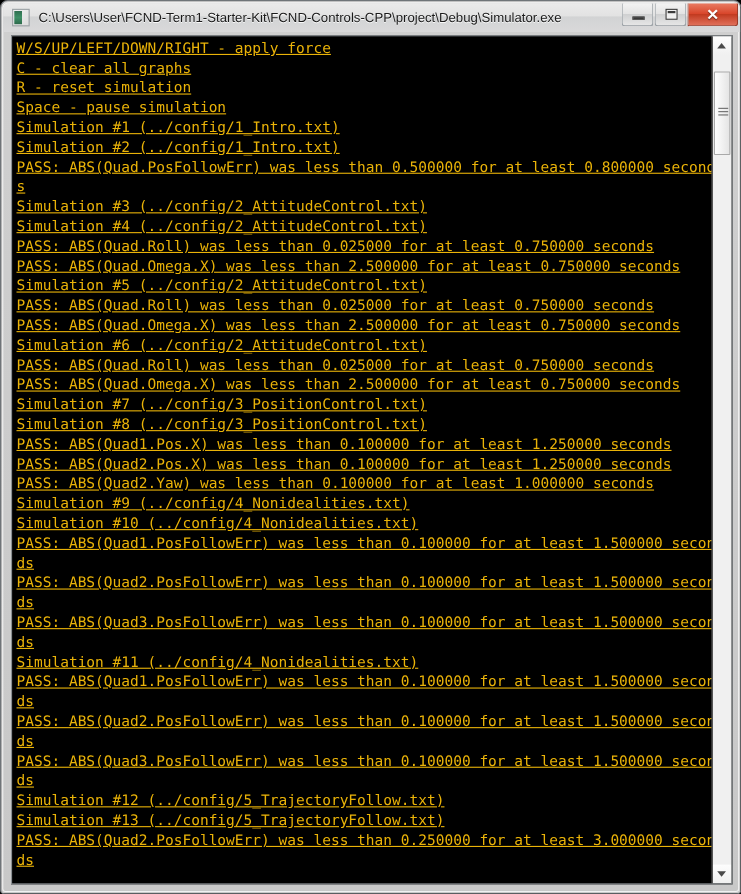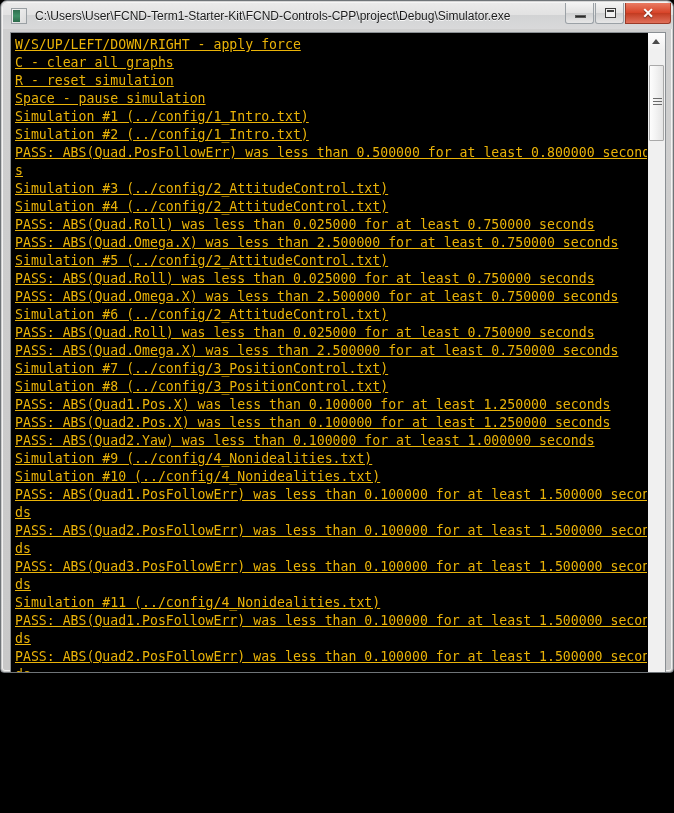--- a/index.html
+++ b/index.html
@@ -13,21 +13,21 @@
     height: 813px;
     overflow: hidden;
     font-family: "Liberation Sans", sans-serif;
   }
 
   
   .window {
     position: absolute;
     left: 0; top: 0;
     width: 674px;
-    height: 673px;
+    height: 813px;
     box-sizing: border-box;
     background: linear-gradient(to bottom, #d6d6d6 0%, #cfcfcf 26px, #c8c8c8 100%);
     border: 1px solid #6f7478;
     border-radius: 7px 7px 4px 4px;
     padding: 16px;
     overflow: hidden;
   }
   .window-inner-glow {
     position: absolute;
     left: 1px; top: 1px; right: 1px; bottom: 1px;

